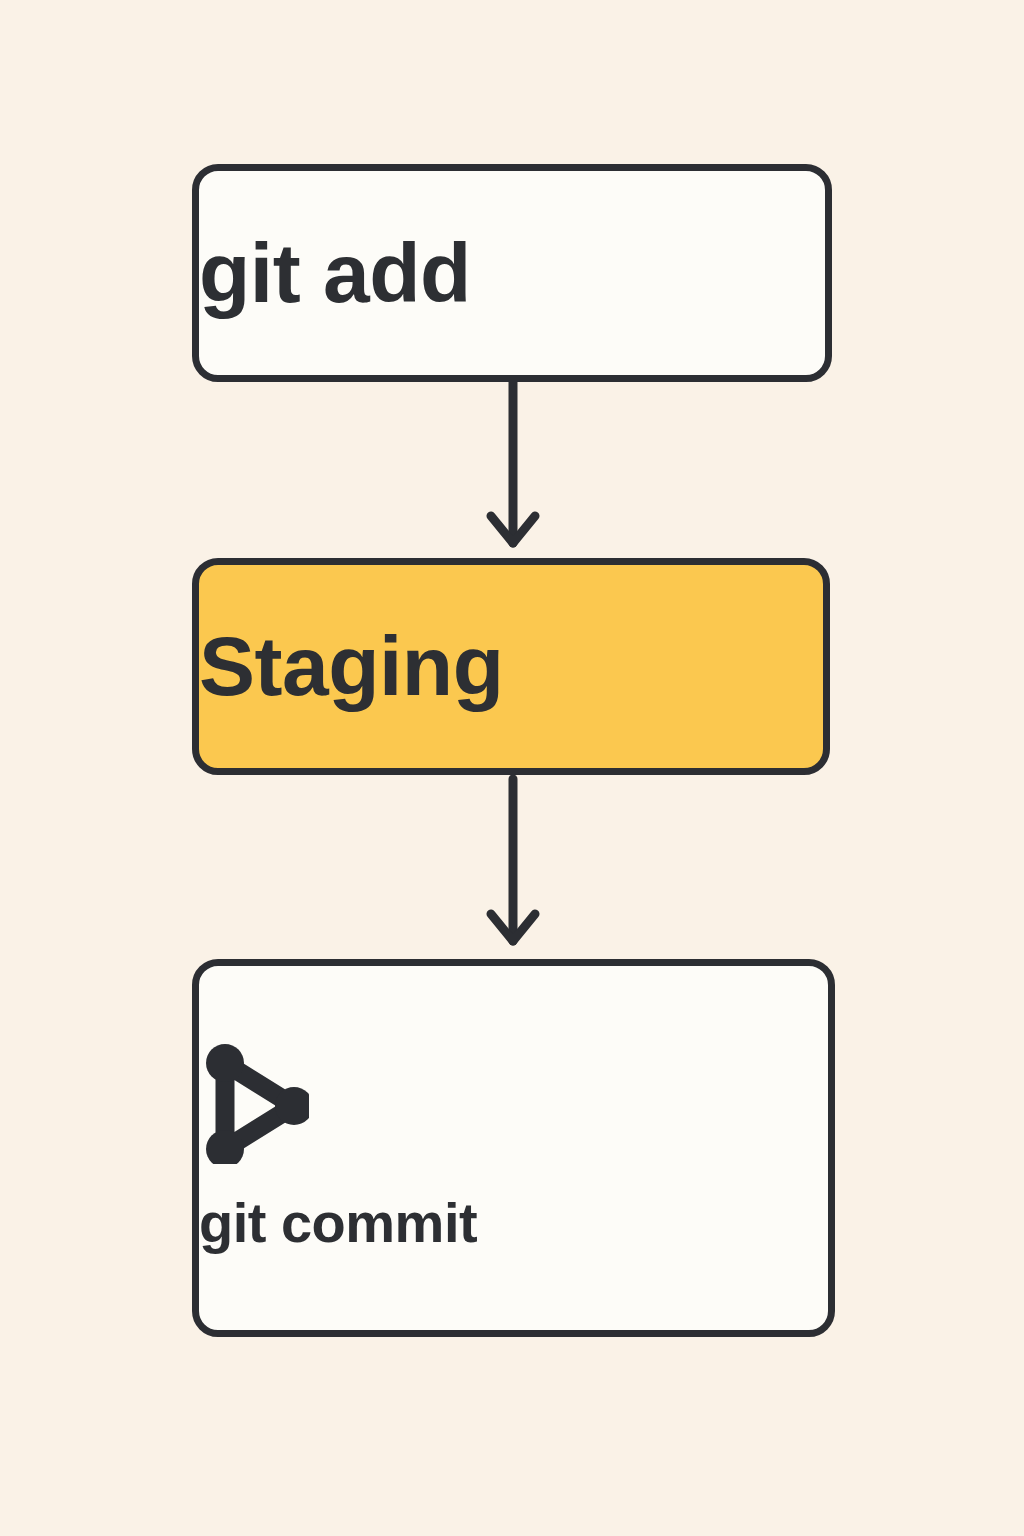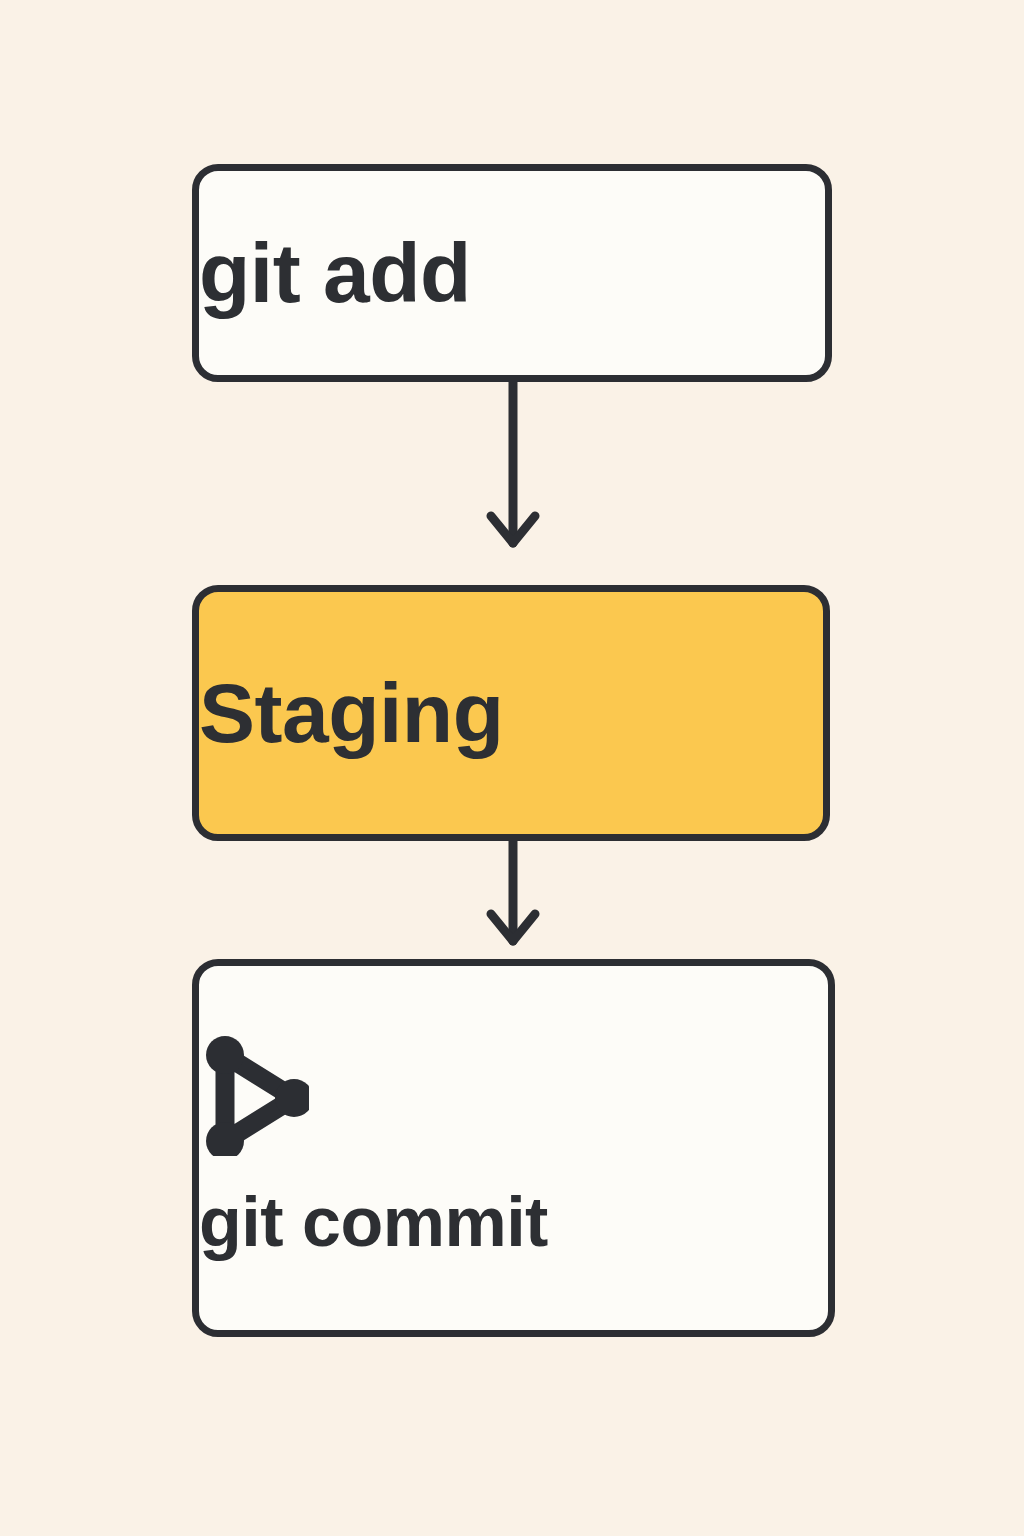--- a/index.html
+++ b/index.html
@@ -56,36 +56,36 @@
     top: 164px;
     width: 640px;
     height: 218px;
   }
   #node-git-add .node-label {
     font-size: 84px;
   }
 
   #node-staging {
     left: 192px;
-    top: 585px;
+    top: 558px;
     width: 638px;
-    height: 256px;
+    height: 217px;
   }
   #node-staging .node-label {
     font-size: 84px;
   }
 
   #node-git-commit {
     left: 192px;
     top: 959px;
     width: 643px;
     height: 378px;
   }
   #node-git-commit .node-label {
-    font-size: 70px;
+    font-size: 56px;
     margin-top: 30px;
   }
 
   .commit-icon {
     width: 110px;
     height: 120px;
     display: block;
   }
 
   .edge-svg {

